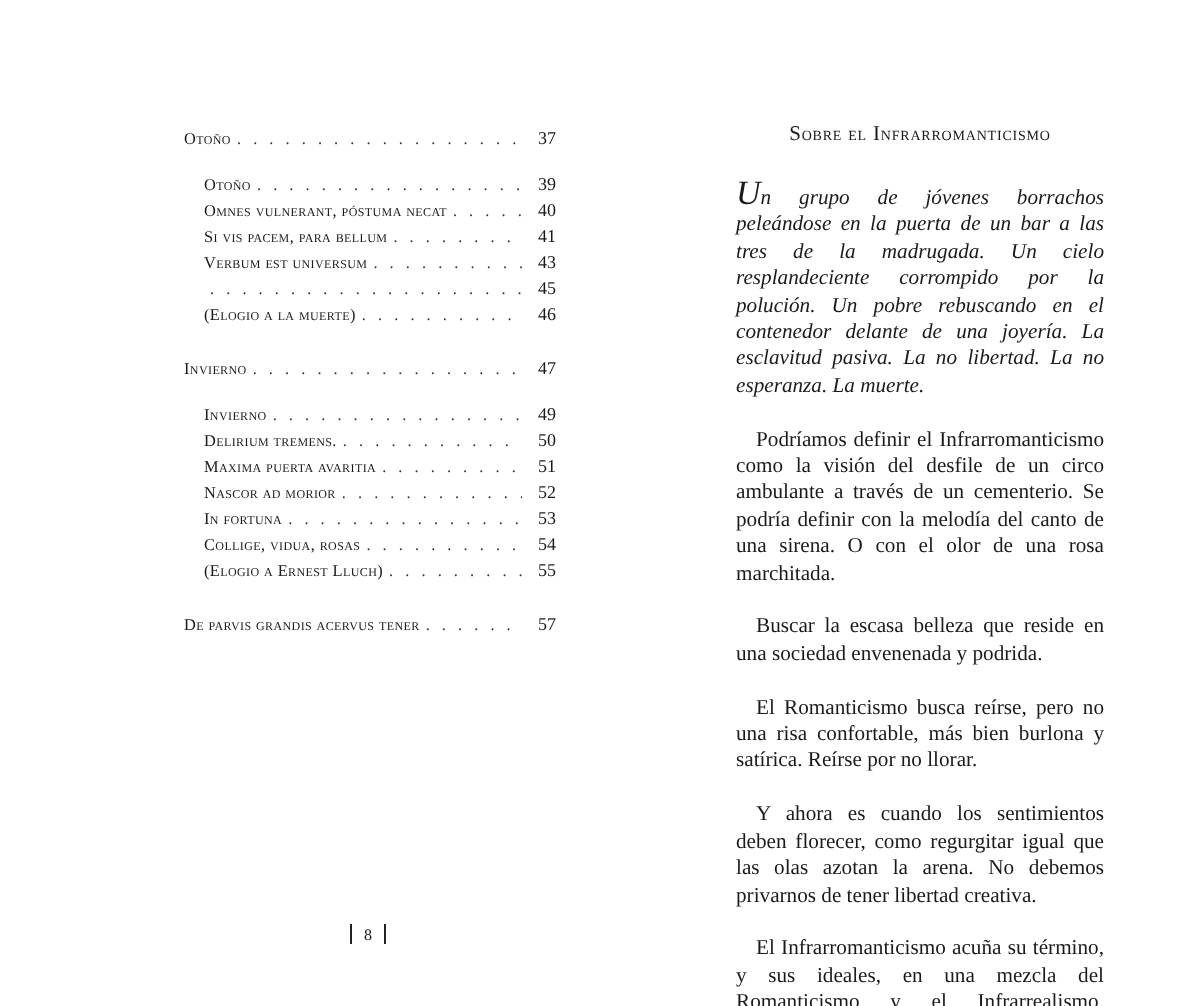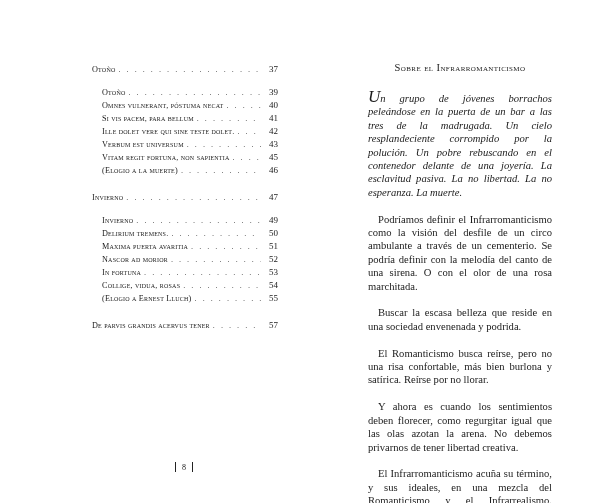--- a/index.html
+++ b/index.html
@@ -52,31 +52,25 @@
       <span class="toc-title">Omnes vulnerant, póstuma necat</span>
       <span class="toc-dots"></span>
       <span class="toc-page">40</span>
     </div>
     <div class="toc-row sub">
       <span class="toc-title">Si vis pacem, para bellum</span>
       <span class="toc-dots"></span>
       <span class="toc-page">41</span>
     </div>
     <div class="toc-row sub">
-      <span class="toc-title">Ille dolet vere qui sine teste dolet.</span>
-      <span class="toc-dots"></span>
-      <span class="toc-page">42</span>
-    </div>
-    <div class="toc-row sub">
       <span class="toc-title">Verbum est universum</span>
       <span class="toc-dots"></span>
       <span class="toc-page">43</span>
     </div>
     <div class="toc-row sub">
-      <span class="toc-title">Vitam regit fortuna, non sapientia</span>
       <span class="toc-dots"></span>
       <span class="toc-page">45</span>
     </div>
     <div class="toc-row sub">
       <span class="toc-title">(Elogio a la muerte)</span>
       <span class="toc-dots"></span>
       <span class="toc-page">46</span>
     </div>
     <div class="gap-l"></div>
 

